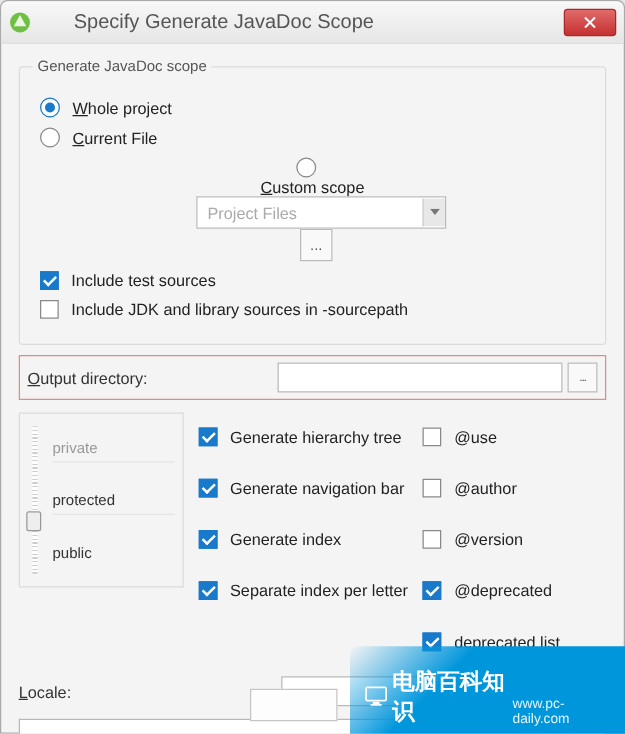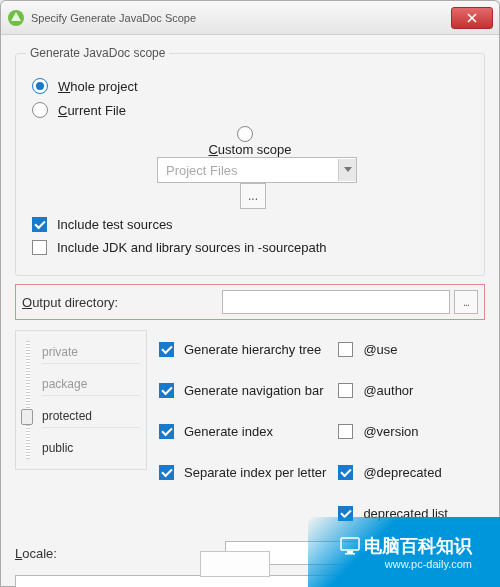--- a/index.html
+++ b/index.html
@@ -3,21 +3,21 @@
 <meta charset="utf-8">
 <style>
 * { box-sizing: border-box; margin: 0; padding: 0; }
 body { width: 500px; height: 587px; font-family: "Segoe UI", Tahoma, sans-serif; font-size: 13px; background: #f0f0f0; color: #222; overflow: hidden; }
 
 .window { width: 500px; height: 587px; background: #f4f4f4; border: 1px solid #aaa; border-radius: 6px 6px 0 0; box-shadow: 0 0 6px rgba(0,0,0,0.15); }
 
 .titlebar { height: 34px; background: linear-gradient(#f8f8f8,#e6e6e6); border-bottom: 1px solid #d0d0d0; display: flex; align-items: center; padding: 0 2px 0 6px; border-radius: 6px 6px 0 0; }
 .app-icon { width: 18px; height: 18px; margin-right: 6px; }
 .app-icon svg { width: 18px; height: 18px; }
-.titlebar .title { flex: 1; color: #555; font-size: 11px; }
+.titlebar .title { flex: 1; color: #555; font-size: 16px; margin-left: 28px; }
 .close-btn { width: 42px; height: 22px; background: linear-gradient(#e26a6a,#c43131); border: 1px solid #a82828; border-radius: 3px; color: #fff; display: flex; align-items: center; justify-content: center; font-size: 12px; font-weight: bold; margin-right: 4px; }
 .close-btn svg { width: 10px; height: 10px; }
 
 .content { padding: 8px 14px 0 14px; }
 
 .group { border: 1px solid #dcdcdc; border-radius: 3px; padding: 16px 16px 12px 16px; position: relative; margin-top: 10px; }
 .group-title { position: absolute; top: -8px; left: 10px; background: #f4f4f4; padding: 0 4px; color: #555; font-size: 12px; }
 
 .radio-row, .check-row { display: flex; align-items: center; margin: 8px 0; }
 .radio { width: 16px; height: 16px; border-radius: 50%; border: 1px solid #888; background: #fff; margin-right: 10px; display: flex; align-items: center; justify-content: center; flex-shrink: 0; }
@@ -48,21 +48,21 @@
 .mid-row { display: flex; gap: 12px; margin-bottom: 12px; }
 .scope-slider { width: 132px; border: 1px solid #dcdcdc; height: 140px; position: relative; padding: 6px 6px 6px 26px; display: flex; flex-direction: column; justify-content: space-around; color: #999; font-size: 12px; }
 .scope-slider .item { border-bottom: 1px solid #e4e4e4; padding: 4px 0; }
 .scope-slider .item:last-child { border-bottom: none; }
 .scope-slider .rail { position: absolute; left: 10px; top: 10px; bottom: 10px; width: 4px; background: repeating-linear-gradient(#ccc,#ccc 1px,#fff 1px,#fff 3px); }
 .scope-slider .thumb { position: absolute; left: 5px; top: 78px; width: 12px; height: 16px; background: #eee; border: 1px solid #999; border-radius: 2px; }
 .scope-slider .active { color: #333; }
 
 .checks-col { display: flex; flex-direction: column; gap: 10px; padding-top: 4px; }
 
-.watermark { position: absolute; right: 0; bottom: 0; width: 192px; height: 70px; background: linear-gradient(135deg, rgba(0,150,220,0) 0%, #0096dc 35%); border-top-left-radius: 6px; display: flex; flex-direction: column; align-items: flex-end; justify-content: center; padding: 6px 28px; color: #fff; }
+.watermark { position: absolute; right: 0; bottom: 0; width: 220px; height: 70px; background: linear-gradient(135deg, rgba(0,150,220,0) 0%, #0096dc 35%); border-top-left-radius: 6px; display: flex; align-items: flex-end; justify-content: center; padding: 6px 12px; color: #fff; }
 .watermark .cn { font-size: 18px; font-weight: bold; display: flex; align-items: center; gap: 4px; }
 .watermark .url { font-size: 11px; opacity: .9; }
 
 .footer-buttons { position: absolute; bottom: 10px; right: 230px; display: flex; gap: 10px; }
 .footer-buttons .btn { width: 70px; height: 26px; background: #fdfdfd; border: 1px solid #c5c5c5; }
 
 </style>
 </head>
 <body>
 
@@ -122,21 +122,20 @@
       <span class="field-label label-u">Output directory:</span>
       <input class="text-input" type="text" value="" style="">
       <div class="browse">...</div>
     </div>
 
     <div class="mid-row">
       <div class="scope-slider">
         <div class="rail"></div>
         <div class="thumb"></div>
         <div class="item">private</div>
-        <div class="item">package</div>
         <div class="item active">protected</div>
         <div class="item active">public</div>
       </div>
 
       <div class="checks-col">
         <div class="check-row">
             <span class="check checked"></span>
             <span>Generate hierarchy tree</span>
           </div>
         <div class="check-row">

